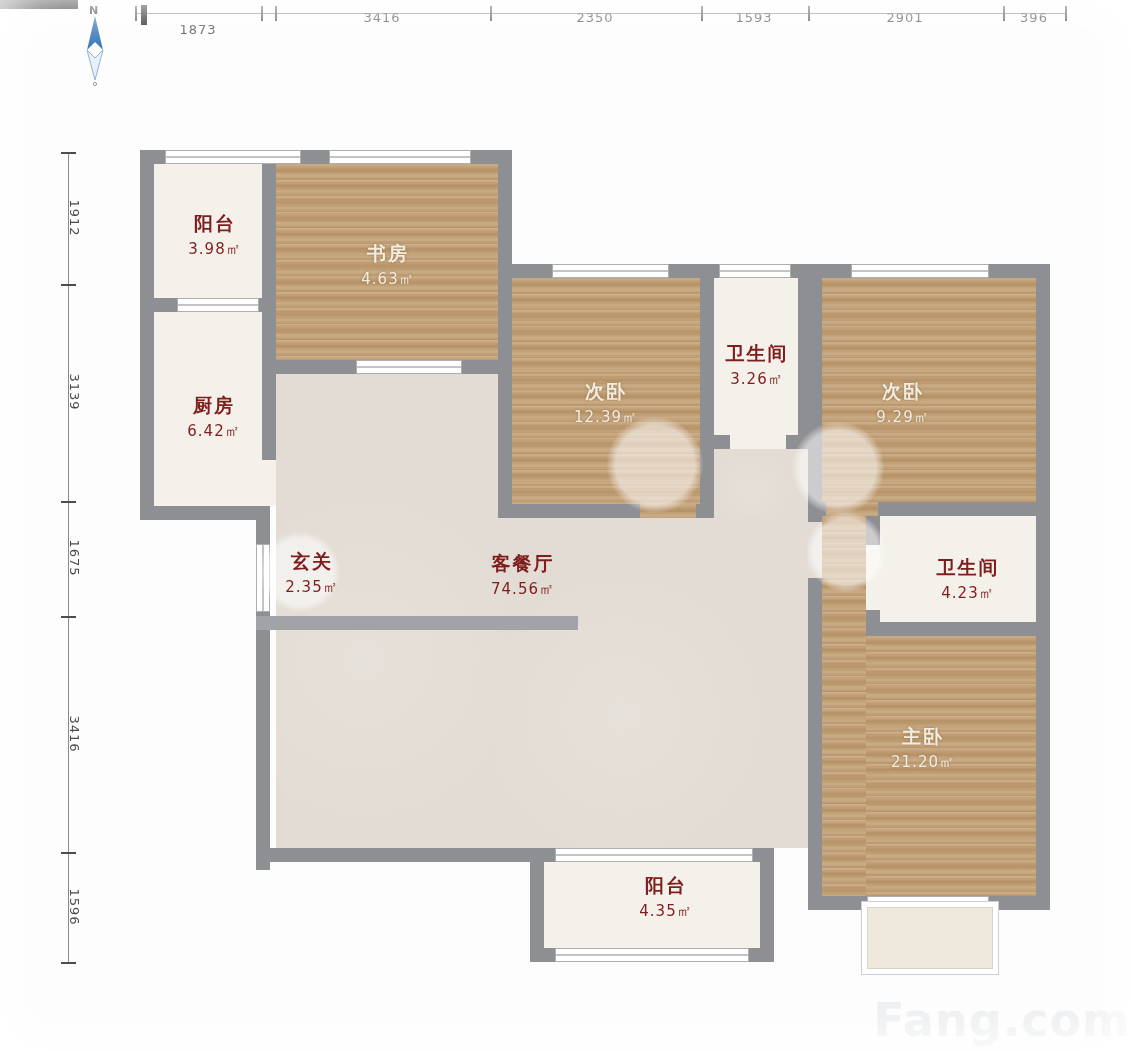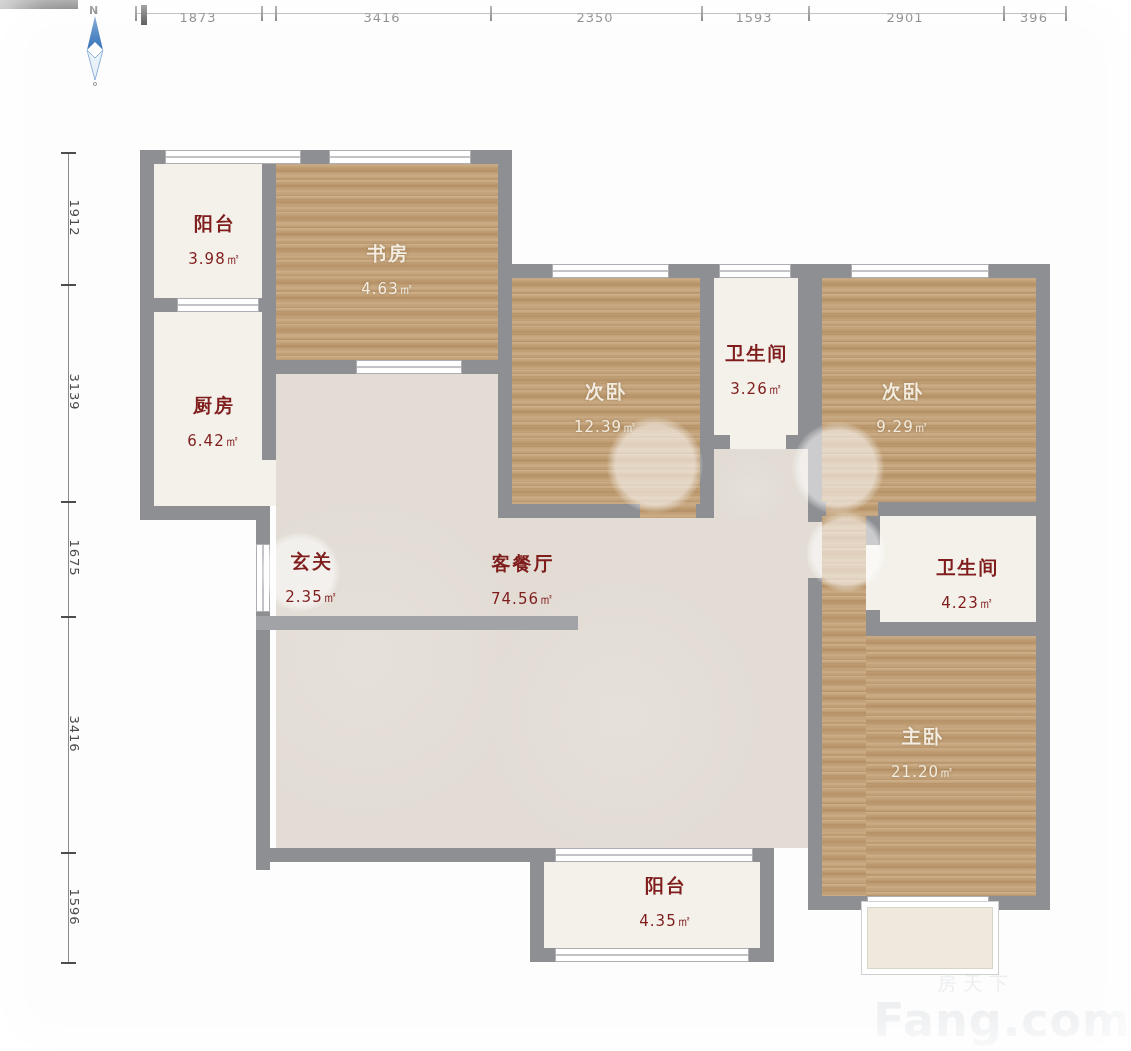--- a/index.html
+++ b/index.html
@@ -24,21 +24,21 @@
   .wall{position:absolute;background:#8e8f93;}
   .wall.soft{background:#a2a3a7;}
   .winH{position:absolute;height:12px;background:linear-gradient(180deg,#fff 0 38%,#c2c3c7 38% 62%,#fff 62% 100%);box-shadow:0 0 0 1px #aeaeb2;}
   .winV{position:absolute;width:12px;background:linear-gradient(90deg,#fff 0 38%,#c2c3c7 38% 62%,#fff 62% 100%);box-shadow:0 0 0 1px #aeaeb2;}
   .gap{position:absolute;}
   .arc{position:absolute;border-radius:50%;background:radial-gradient(circle, rgba(255,255,255,0.55) 0 58%, rgba(255,255,255,0) 72%);pointer-events:none;}
   .bay{position:absolute;background:#efe9dd;border:5px solid #fff;box-shadow:0 0 0 1px #cfcfd2, inset 0 0 0 1px #d8d4c8;}
   
   .room-label{position:absolute;transform:translateX(-50%);text-align:center;line-height:1.0;white-space:nowrap;}
   .room-label .rname{font-size:19px;font-weight:bold;letter-spacing:2px;}
-  .room-label .rarea{font-size:15px;margin-top:19px;letter-spacing:1px;}
+  .room-label .rarea{font-size:15px;margin-top:9px;letter-spacing:1px;}
   .room-label.dark{color:#7f1d1d;}
   .room-label.light{color:#f3ece0;text-shadow:0 0 3px rgba(120,88,48,0.55);}
   
   .dim-line{position:absolute;background:#8a8a8a;}
   .tick{position:absolute;background:#4c4c4c;}
   .dim-label{position:absolute;font-size:13px;color:#4a4a4a;letter-spacing:1px;transform:translateX(-50%);}
   .dim-label.vert{transform:translate(-50%,-50%) rotate(90deg);}
   
   .blackbar{position:absolute;background:#121212;}
   .north-n{position:absolute;font-size:11px;font-weight:bold;color:#2b2b2b;}
@@ -166,21 +166,21 @@
   <div class="dim-line" style="left:135px;top:13px;width:930px;height:1px;"></div>
   <div class="tick" style="left:135px;top:6px;width:2px;height:15px;"></div>
   <div class="tick" style="left:141px;top:5px;width:6px;height:20px;background:#161616;"></div>
   <div class="tick" style="left:261px;top:6px;width:2px;height:15px;"></div>
   <div class="tick" style="left:275px;top:6px;width:2px;height:15px;"></div>
   <div class="tick" style="left:490px;top:6px;width:2px;height:15px;"></div>
   <div class="tick" style="left:701px;top:6px;width:2px;height:15px;"></div>
   <div class="tick" style="left:808px;top:6px;width:2px;height:15px;"></div>
   <div class="tick" style="left:1003px;top:6px;width:2px;height:15px;"></div>
   <div class="tick" style="left:1065px;top:6px;width:2px;height:15px;"></div>
-  <span class="dim-label" style="left:198px;top:10px;">1873</span>
+  <span class="dim-label" style="left:198px;top:22px;">1873</span>
   <span class="dim-label" style="left:382px;top:10px;">3416</span>
   <span class="dim-label" style="left:595px;top:10px;">2350</span>
   <span class="dim-label" style="left:754px;top:10px;">1593</span>
   <span class="dim-label" style="left:905px;top:10px;">2901</span>
   <span class="dim-label" style="left:1034px;top:10px;">396</span>
 
   <div class="dim-line" style="left:68px;top:152px;width:1px;height:810px;"></div>
   <div class="tick" style="left:61px;top:152px;width:15px;height:2px;"></div>
   <div class="tick" style="left:61px;top:284px;width:15px;height:2px;"></div>
   <div class="tick" style="left:61px;top:501px;width:15px;height:2px;"></div>
@@ -195,18 +195,17 @@
 
   <div class="blackbar" style="left:0;top:0;width:78px;height:9px;"></div>
   <span class="north-n" style="left:89px;top:4px;">N</span>
   <svg style="position:absolute;left:80px;top:14px;" width="30" height="72" viewBox="0 0 30 72">
     <polygon points="15,2 23,36 15,28 7,36" fill="#2e6fb7"></polygon>
     <polygon points="15,66 23,36 15,44 7,36" fill="#e8f0f8" stroke="#8fb2d9" stroke-width="1"></polygon>
     <circle cx="15" cy="70" r="1.6" fill="none" stroke="#9a9a9a" stroke-width="1"></circle>
   </svg>
 
   <div class="wm">
-    <div class="wm-cn">房天下</div>
     <div class="wm-en">Fang.com</div>
   </div>
 
   <div class="vignette"></div>
 </div>
 
 </body></html>

